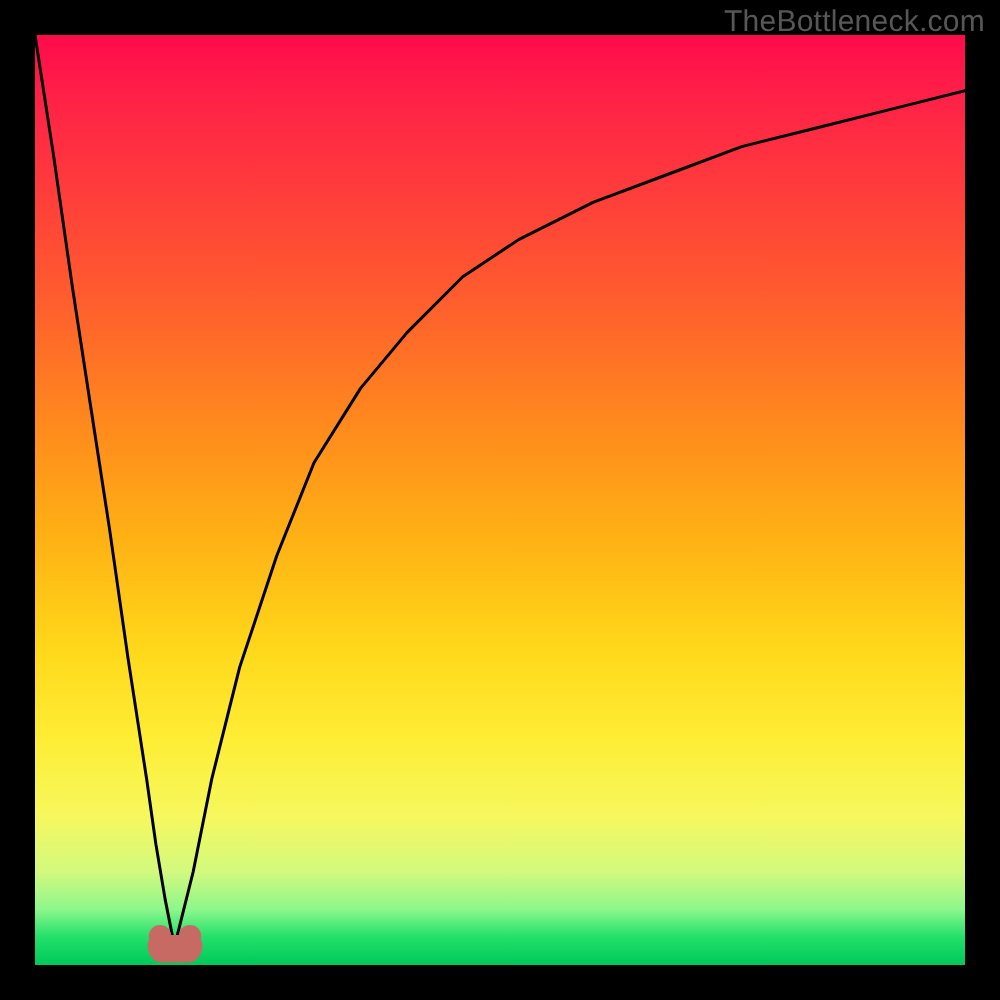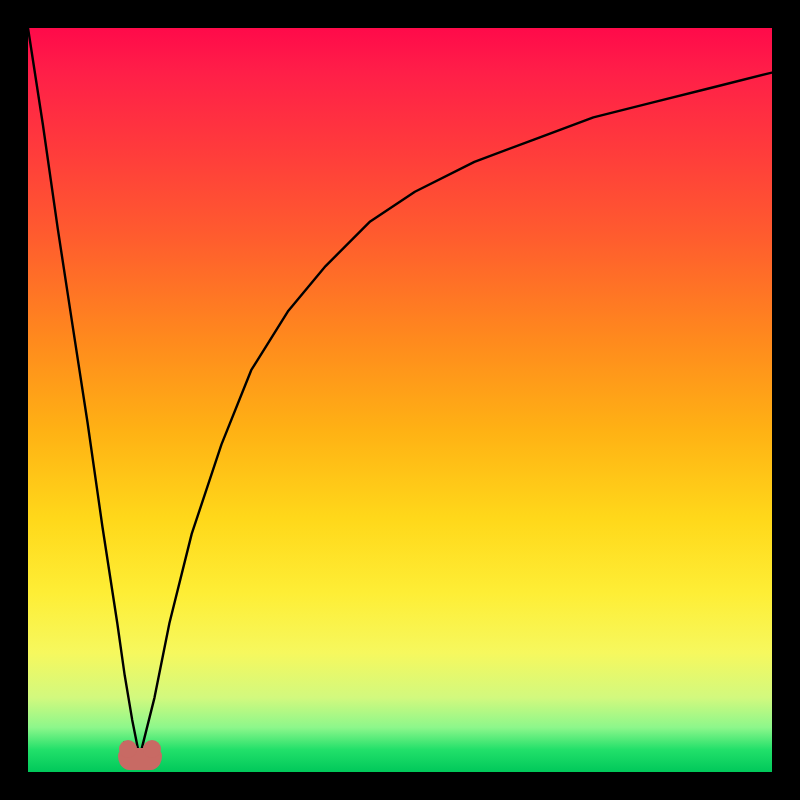--- a/index.html
+++ b/index.html
@@ -83,13 +83,14 @@
 <body>
 
 <div class="frame">
   <div class="plot">
     <div class="gradient"></div>
     <svg class="curve-svg" viewBox="0 0 744 744" preserveAspectRatio="none">
       <path id="curve-path" fill="none" stroke="#000" stroke-width="2.4" stroke-linejoin="round" stroke-linecap="round" d="M0.0 0.0 L14.9 96.7 L29.8 200.9 L44.6 297.6 L59.5 394.3 L74.4 498.5 L89.3 595.2 L96.7 647.3 L104.2 691.9 L111.6 729.1 L96.7 714.2 L104.2 729.1 L111.6 729.1 L119.0 729.1 L126.5 714.2 L111.6 729.1 L126.5 669.6 L141.4 595.2 L163.7 505.9 L193.4 416.6 L223.2 342.2 L260.4 282.7 L297.6 238.1 L342.2 193.4 L386.9 163.7 L446.4 133.9 L505.9 111.6 L565.4 89.3 L625.0 74.4 L684.5 59.5 L744.0 44.6"></path>
     </svg>
     <div id="marker" class="marker" style="left: 111.6px; top: 730.608px;"></div>
   </div>
+  <div class="watermark">TheBottleneck.com</div>
 </div>
 
 </body></html>

